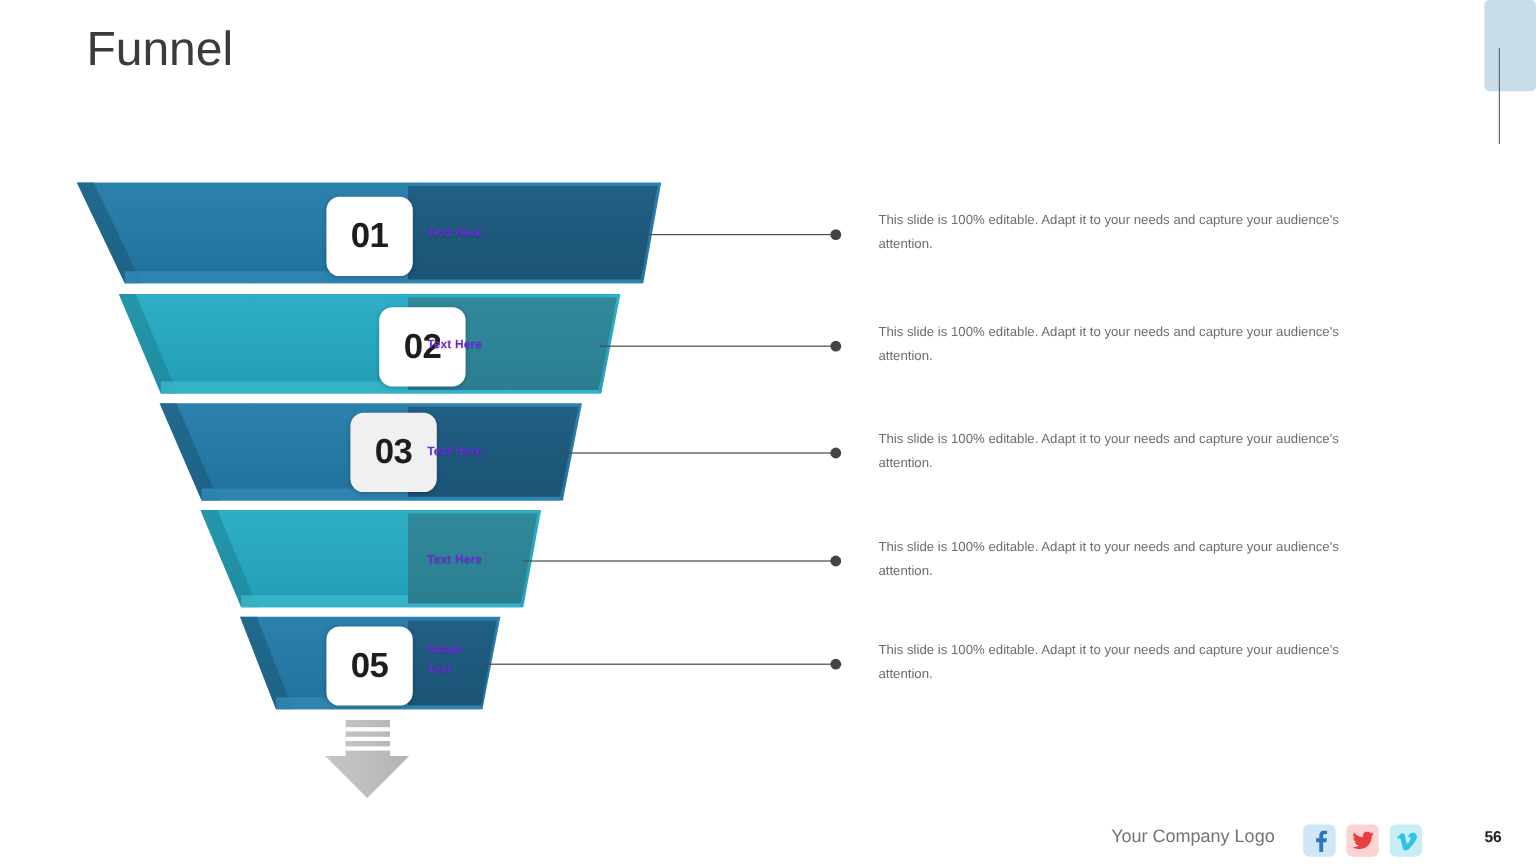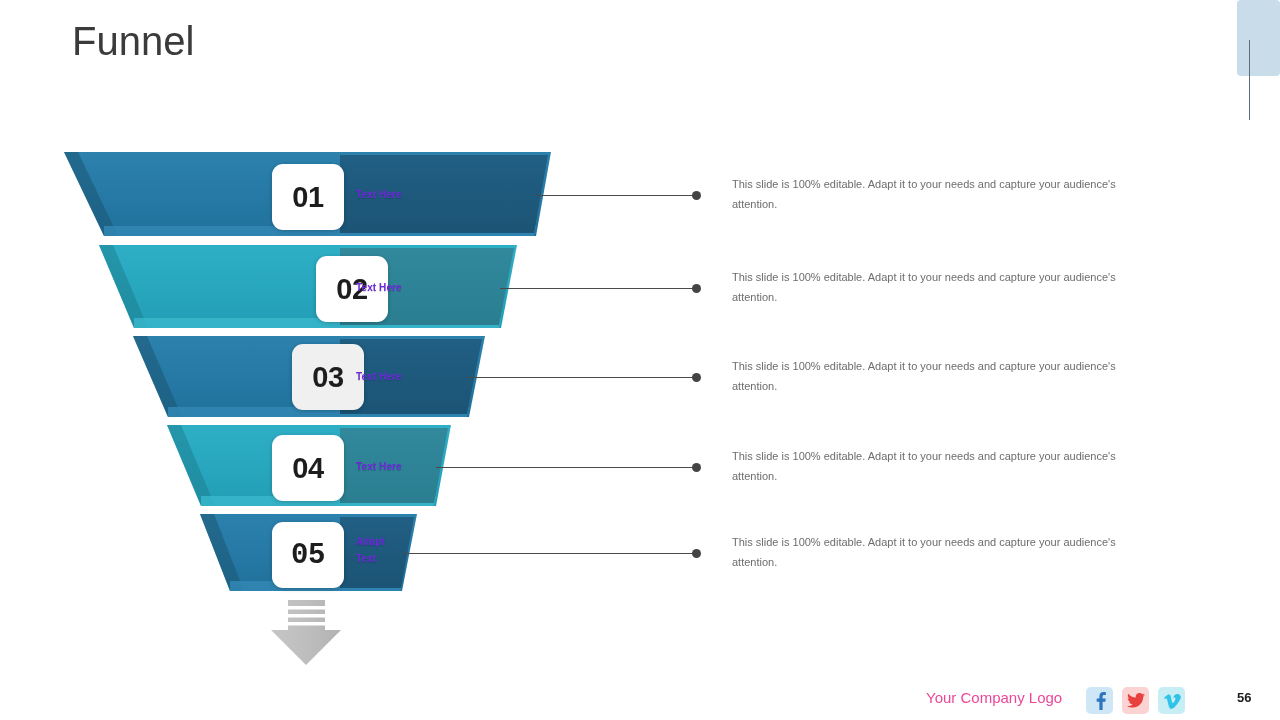--- a/index.html
+++ b/index.html
@@ -111,21 +111,21 @@
     line-height: 19.5px;
     color: #6d6d6d;
   }
 
   
   .footer-logo {
     position: absolute;
     left: 926px;
     top: 689px;
     font-size: 15px;
-    color: #ec4899;
+    color: #737373;
     white-space: nowrap;
   }
   .social {
     position: absolute;
     top: 687px;
     width: 27px;
     height: 27px;
     border-radius: 5px;
     display: flex;
     align-items: center;
@@ -221,22 +221,21 @@
       <polygon points="288,600 325,600 325,630 341,630 306,665 271,630 288,630" fill="url(#gArrow)"></polygon>
       <rect x="288" y="606" width="37" height="3.5" fill="#ffffff"></rect>
       <rect x="288" y="614" width="37" height="3.5" fill="#ffffff"></rect>
       <rect x="288" y="622" width="37" height="3.5" fill="#ffffff"></rect>
     </g>
   </svg>
 
   <div class="num-box" style="left:272px; top:164px; width:72px; height:66px;">01</div>
   <div class="num-box" style="left:272px; top:256px; width:72px; height:66px;margin-left:44px;">02</div>
   <div class="num-box tinted" style="left:272px; top:344px; width:72px; height:66px;margin-left:20px;">03</div>
-  <div class="num-box" style="left:272px; top:435px; width:72px; height:66px;">04</div>
-  <div class="num-box" style="left:272px; top:522px; width:72px; height:66px;font-family:Liberation Mono, monospace;">05</div>
+  <div class="num-box" style="left:272px; top:522px; width:72px; height:66px;">05</div>
 
   <div class="step-label" style="left:356px; top:186px;">Text Here</div>
   <div class="step-label" style="left:356px; top:279px;">Text Here</div>
   <div class="step-label" style="left:356px; top:368px;">Text Here</div>
   <div class="step-label" style="left:356px; top:458px;">Text Here</div>
   <div class="step-label" style="left:356px; top:533px; width:46px;">
     <div>Adapt</div>
     <div>Text</div>
   </div>
 </div>

